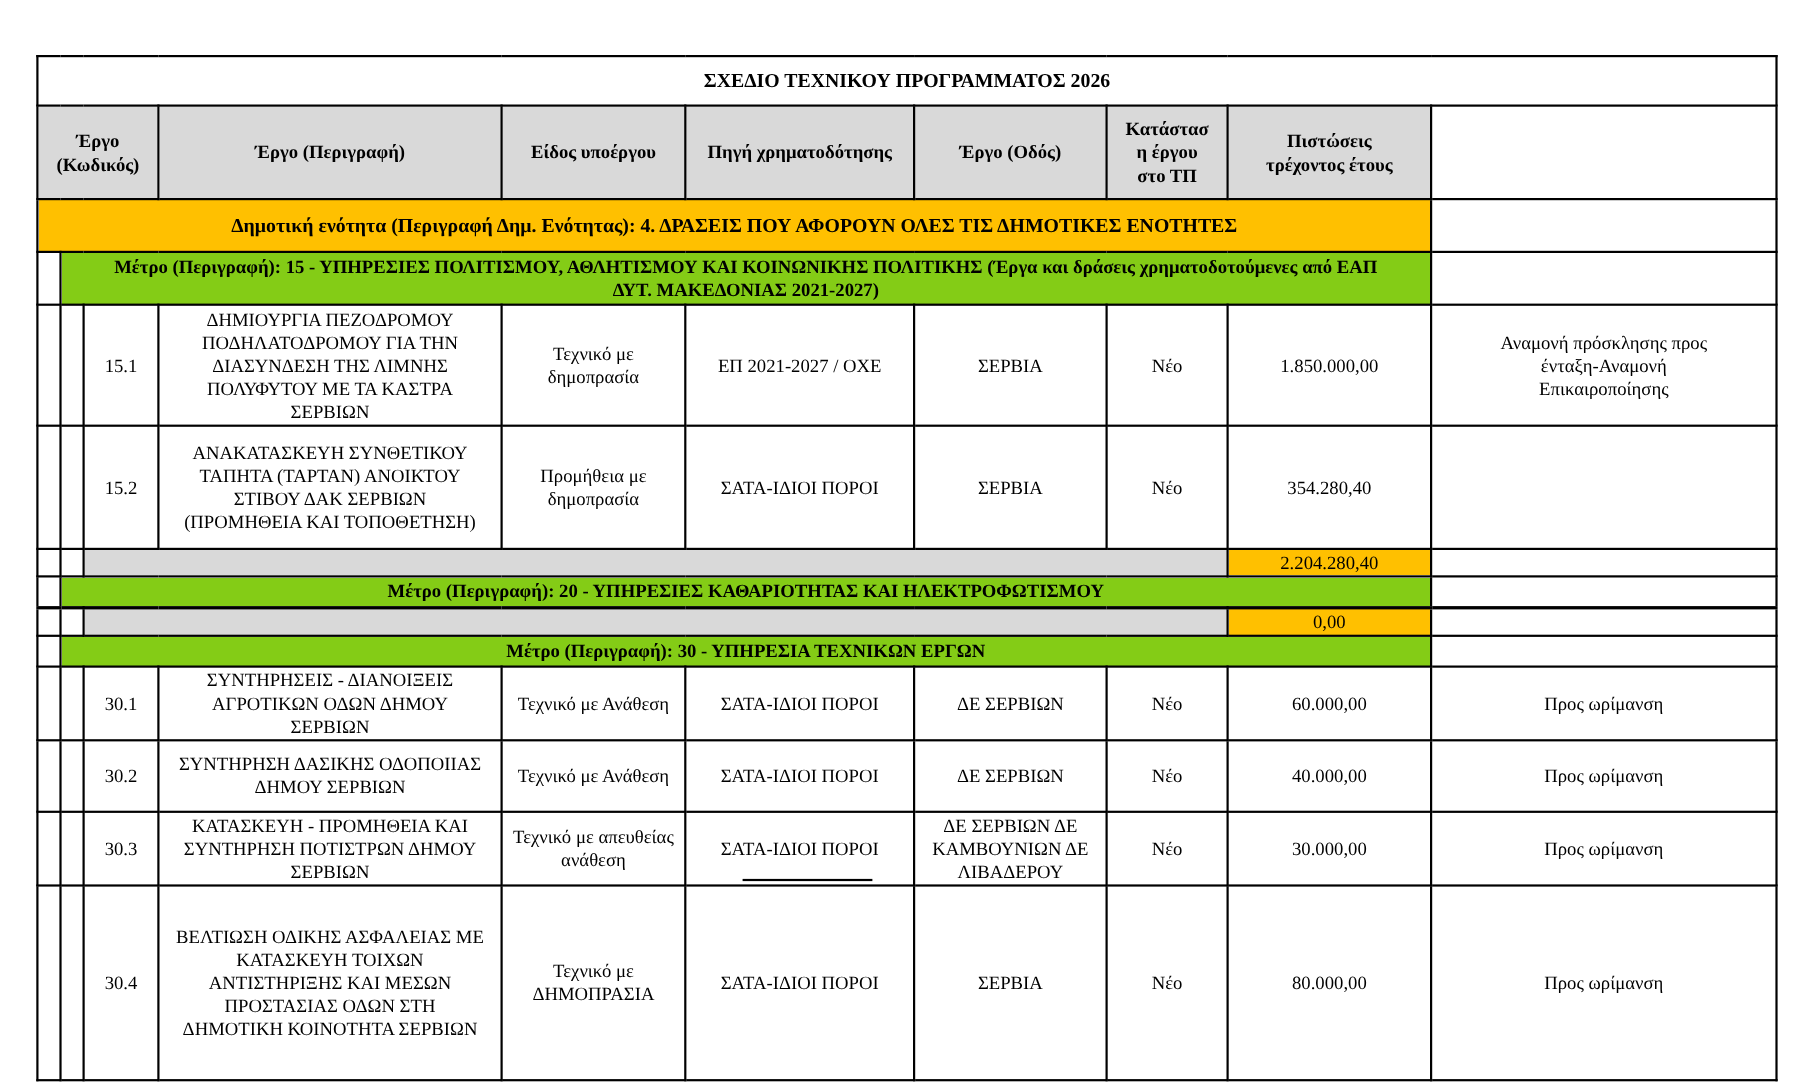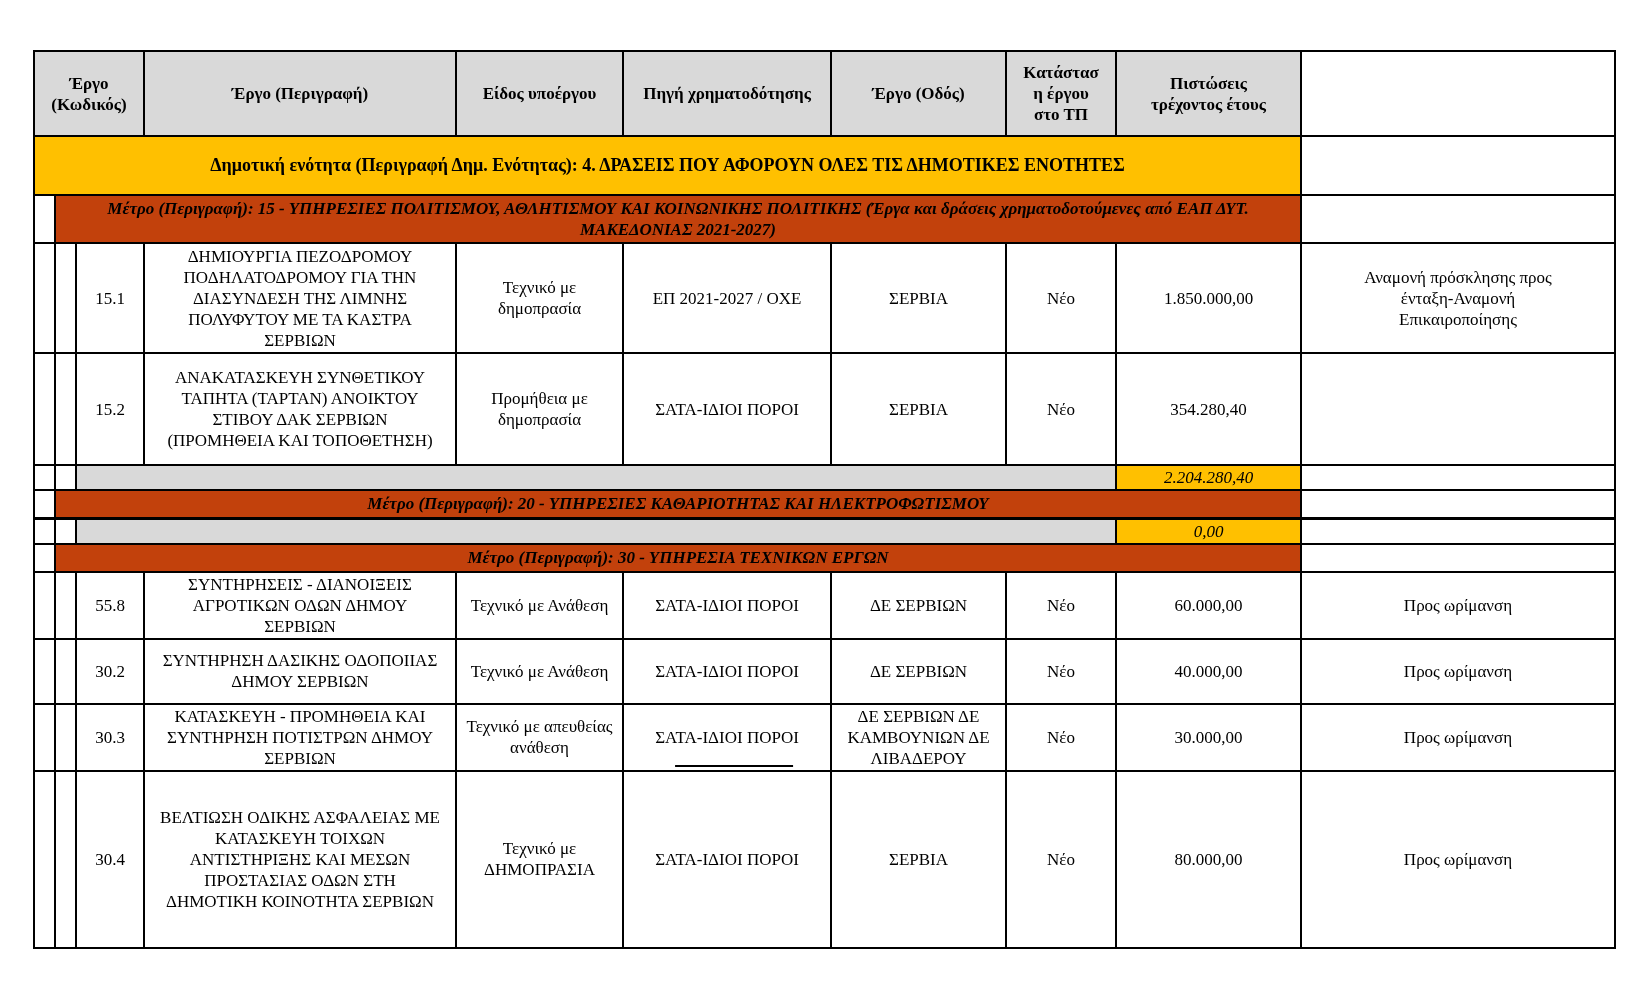--- a/index.html
+++ b/index.html
@@ -14,33 +14,33 @@
   td{
     border:2px solid #000;text-align:center;vertical-align:middle;
     font-size:17px;line-height:21px;padding:1px 6px;overflow:hidden;
     word-wrap:break-word;
   }
   .title-cell{font-size:18px;font-weight:bold;}
   .hdr{background:#D9D9D9;font-weight:bold;}
   .hdr-status{white-space:pre-line;padding:10px 2px;}
   .hdr-credits{padding:1px 20px;margin-left:32px;}
   .banner{background:#FFC000;font-weight:bold;font-size:18px;}
-  .measure{background:#c2410c;font-weight:bold;padding:1px 40px;font-style:italic;}
+  .measure{background:#84cc16;font-weight:bold;padding:1px 40px;}
   .graybar{background:#D9D9D9;}
   .orange{background:#FFC000;}
   .desc{padding:1px 13px;}
   .notes{padding:0 38px;}
   .road{padding:1px 13px;border-radius:10px;}
   tr.r-title{height:45px;}
   tr.r-header{height:65px;}
-  tr.r-banner{height:59px;}
+  tr.r-banner{height:48px;}
   tr.r-m15{height:48px;}
   tr.r-p151{height:110px;}
   tr.r-p152{height:112px;}
-  tr.r-sub{height:18px;font-style:italic;}
+  tr.r-sub{height:18px;}
   tr.r-m20{height:28px;margin-top:36px;}
   tr.r-m20 td{border-bottom:3px solid #000;}
   tr.r-m30{height:28px;padding-left:16px;}
   tr.r-p301{height:62px;}
   tr.r-p302{height:65px;}
   tr.r-p303{height:62px;}
   tr.r-p304{height:177px;}
   .rel{position:relative;}
   .underline-artifact{
     position:absolute;bottom:3px;left:50%;transform:translateX(-44%);
@@ -58,20 +58,23 @@
     <col style="width:312px">
       <col style="width:167px">
       <col style="width:208px">
     <col style="width:175px">
       <col style="width:110px">
       <col style="width:185px">
     <col style="width:314px">
   </colgroup>
 
   <tbody>
+      <tr class="r-title">
+    <td colspan="10" class="title-cell">ΣΧΕΔΙΟ ΤΕΧΝΙΚΟΥ ΠΡΟΓΡΑΜΜΑΤΟΣ 2026</td>
+  </tr>
 
   <tr class="r-header">
     <td colspan="3" class="hdr">Έργο (Κωδικός)</td>
     <td class="hdr">Έργο (Περιγραφή)</td>
     <td class="hdr">Είδος υποέργου</td>
     <td class="hdr">Πηγή χρηματοδότησης</td>
     <td class="hdr">Έργο (Οδός)</td>
     <td class="hdr hdr-status">Κατάστασ
 η έργου
 στο ΤΠ</td>
@@ -140,21 +143,21 @@
 
   <tr class="r-m30">
     <td></td>
     <td colspan="8" class="measure">Μέτρο (Περιγραφή): 30 - ΥΠΗΡΕΣΙΑ ΤΕΧΝΙΚΩΝ ΕΡΓΩΝ</td>
     <td></td>
   </tr>
 
   <tr class="r-p301">
     <td></td>
     <td></td>
-    <td>55.8</td>
+    <td>30.1</td>
     <td class="desc">ΣΥΝΤΗΡΗΣΕΙΣ - ΔΙΑΝΟΙΞΕΙΣ ΑΓΡΟΤΙΚΩΝ ΟΔΩΝ ΔΗΜΟΥ ΣΕΡΒΙΩΝ</td>
     <td>Τεχνικό με Ανάθεση</td>
     <td>ΣΑΤΑ-ΙΔΙΟΙ ΠΟΡΟΙ</td>
     <td class="road">ΔΕ ΣΕΡΒΙΩΝ</td>
     <td>Νέο</td>
     <td>60.000,00</td>
     <td class="notes">Προς ωρίμανση</td>
   </tr>
 
   <tr class="r-p302">

